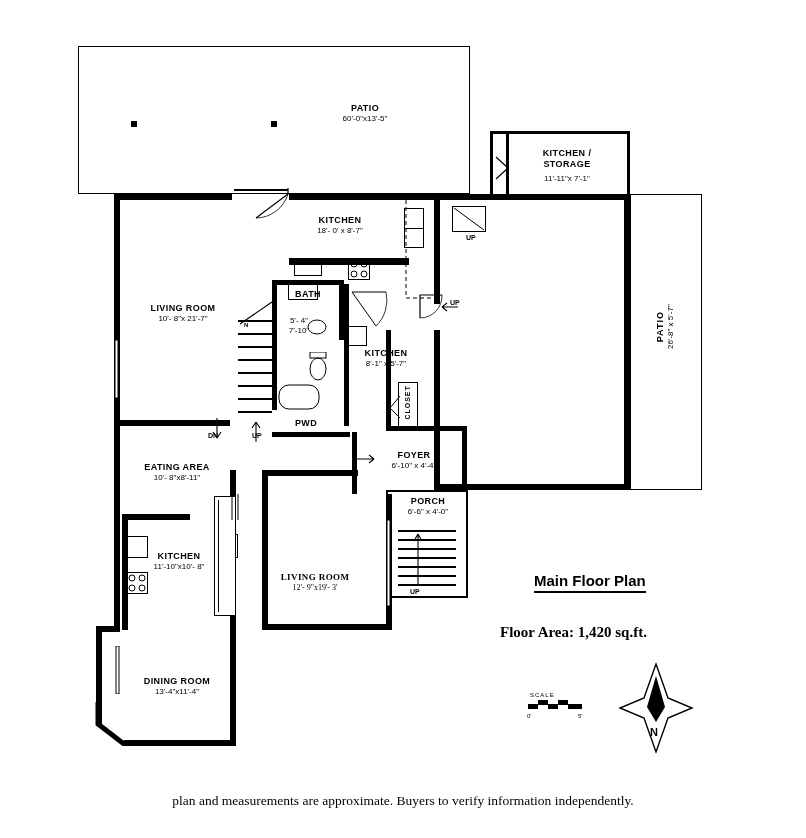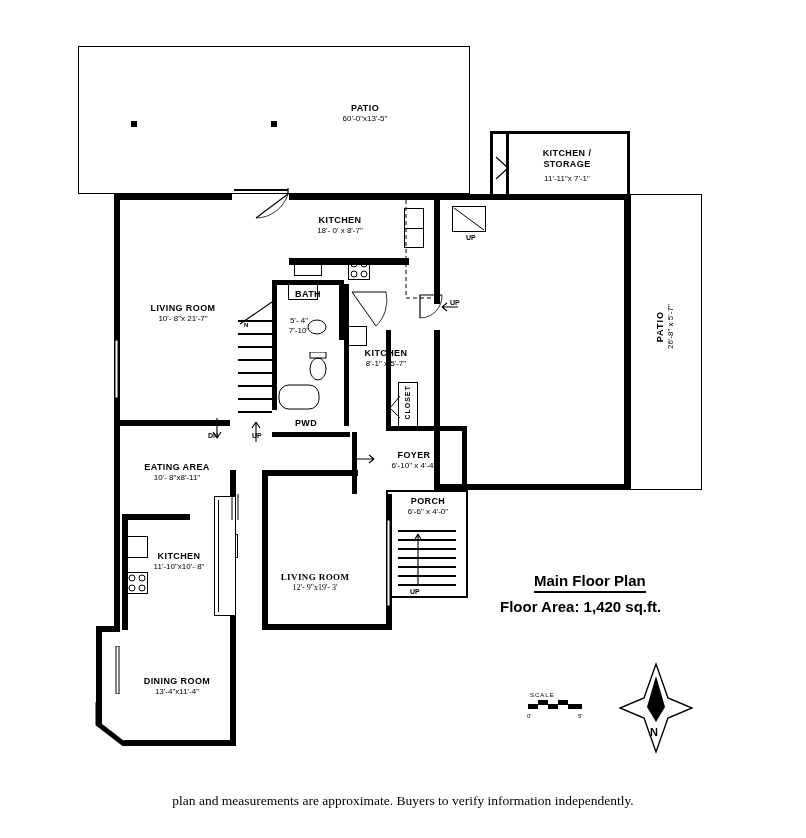--- a/index.html
+++ b/index.html
@@ -284,21 +284,21 @@
   </svg>
 
   <svg style="position:absolute;left:384px;top:520px;" width="10" height="86" viewBox="0 0 10 86">
     <rect x="3" y="0" width="3" height="86" fill="#fff" stroke="#000" stroke-width="1"></rect>
   </svg>
   <svg style="position:absolute;left:113px;top:646px;" width="10" height="48" viewBox="0 0 10 48">
     <rect x="3" y="0" width="3" height="48" fill="#fff" stroke="#000" stroke-width="1"></rect>
   </svg>
 
   <div class="title t1" style="left:534px;top:572px;">Main Floor Plan</div>
-  <div class="title t2" style="left:500px;top:598px;">Floor Area:   1,420   sq.ft.</div>
+  <div class="title t2" style="left:500px;top:624px;font-family:Liberation Serif, serif;">Floor Area:   1,420   sq.ft.</div>
 
   <div class="scale" style="left:530px;top:692px;letter-spacing:1px;">SCALE</div>
   <svg style="position:absolute;left:528px;top:700px;" width="58" height="14" viewBox="0 0 58 14">
     <rect x="0" y="4" width="10" height="5" fill="#000"></rect>
     <rect x="10" y="0" width="10" height="5" fill="#000"></rect>
     <rect x="20" y="4" width="10" height="5" fill="#000"></rect>
     <rect x="30" y="0" width="10" height="5" fill="#000"></rect>
     <rect x="40" y="4" width="14" height="5" fill="#000"></rect>
   </svg>
   <div class="scale" style="left:527px;top:713px;">0'</div>

